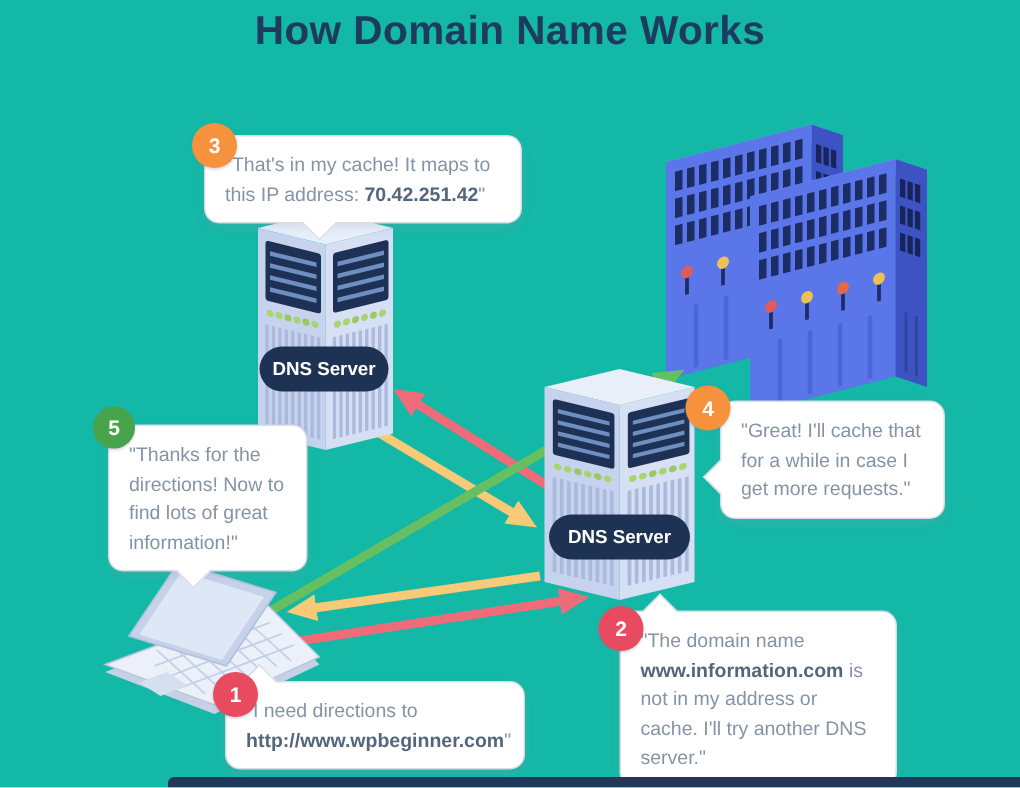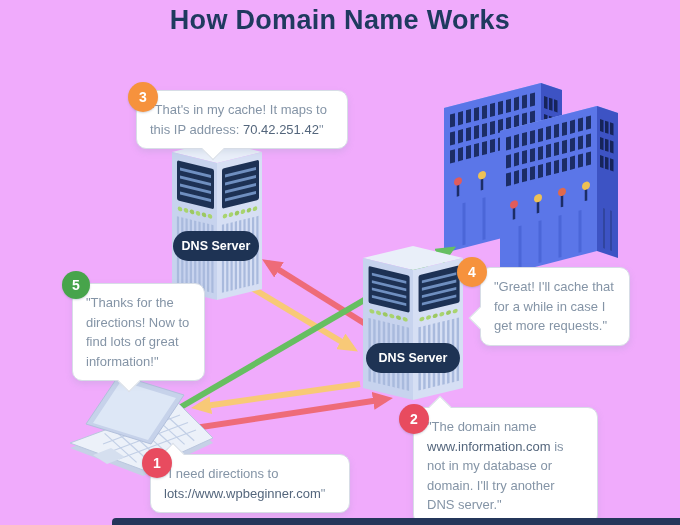--- a/index.html
+++ b/index.html
@@ -1,21 +1,21 @@
 <!DOCTYPE html>
 <html><head>
 <meta charset="utf-8">
 <style>
   * { margin: 0; padding: 0; box-sizing: border-box; }
   html, body { background: #ffffff; }
   #stage {
     position: relative;
     width: 680px;
     height: 525px;
-    background: #f0abfc;
+    background: #14b8a6;
     overflow: hidden;
     font-family: "Liberation Sans", sans-serif;
   }
   #title {
     position: absolute;
     top: 5px; left: 0;
     width: 100%;
     text-align: center;
     font-size: 27px;
     font-weight: 800;
@@ -28,21 +28,21 @@
     background: #ffffff;
     border: 1.5px solid #d7dde6;
     border-radius: 10px;
     padding: 9px 13px;
     font-size: 13px;
     line-height: 1.5;
     color: #8494a6;
     box-shadow: 0 3px 6px rgba(140,155,180,0.22);
     z-index: 3;
   }
-  .bubble b { color: #54667c; font-weight: 400; }
+  .bubble b { color: #54667c; font-weight: 700; }
   .tail {
     position: absolute;
     width: 16px; height: 16px;
     background: #ffffff;
     transform: rotate(45deg);
   }
   .tail-down   { bottom: -9px; border-right: 1.5px solid #d7dde6; border-bottom: 1.5px solid #d7dde6; }
   .tail-up     { top: -9px;    border-left: 1.5px solid #d7dde6;  border-top: 1.5px solid #d7dde6; }
   .tail-left   { left: -9px;   border-left: 1.5px solid #d7dde6;  border-bottom: 1.5px solid #d7dde6; }
   .badge {
@@ -233,26 +233,26 @@
     <span>"Thanks for the directions! Now to find lots of great information!"</span>
     <div class="tail tail-down"></div>
   </div>
 
   <div class="bubble" id="bubble-4">
     <span>"Great! I'll cache that for a while in case I get more requests."</span>
     <div class="tail tail-left"></div>
   </div>
 
   <div class="bubble" id="bubble-1">
-    <span>"I need directions to </span><b>lots://www.wpbeginner.com</b><span>"</span>
+    <span>"I need directions to </span><b>http://www.wpbeginner.com</b><span>"</span>
     <div class="tail tail-up"></div>
   </div>
 
   <div class="bubble" id="bubble-2">
-    <span>"The domain name </span><b>www.information.com</b><span> is not in my database or domain. I'll try another DNS server."</span>
+    <span>"The domain name </span><b>www.information.com</b><span> is not in my address or cache. I'll try another DNS server."</span>
     <div class="tail tail-up"></div>
   </div>
 
   <div class="badge badge-red" id="badge-1">1</div>
   <div class="badge badge-red" id="badge-2">2</div>
   <div class="badge badge-orange" id="badge-3">3</div>
   <div class="badge badge-orange" id="badge-4">4</div>
   <div class="badge badge-green" id="badge-5">5</div>
 
   <div id="footer-bar"></div>

